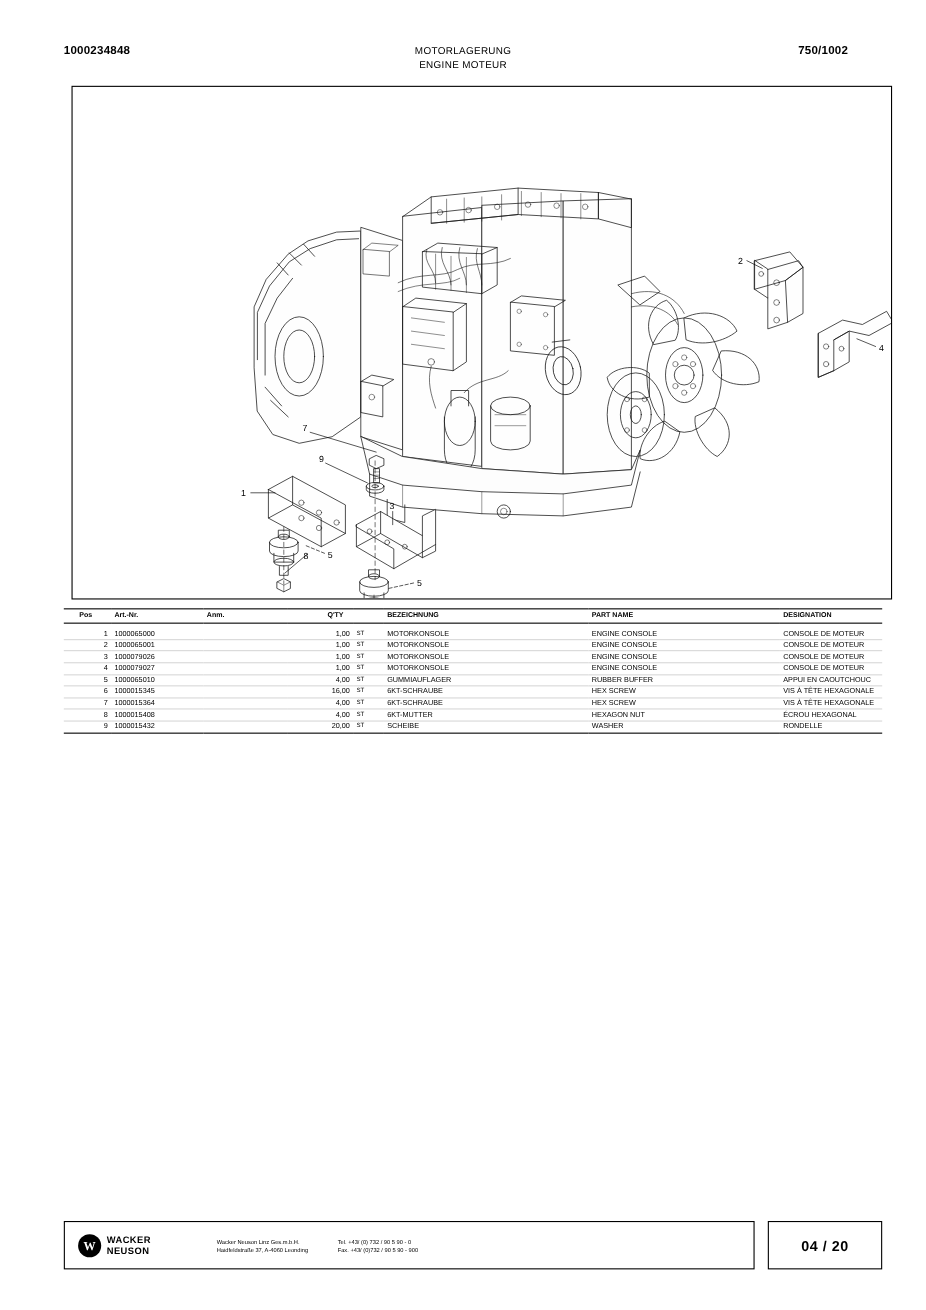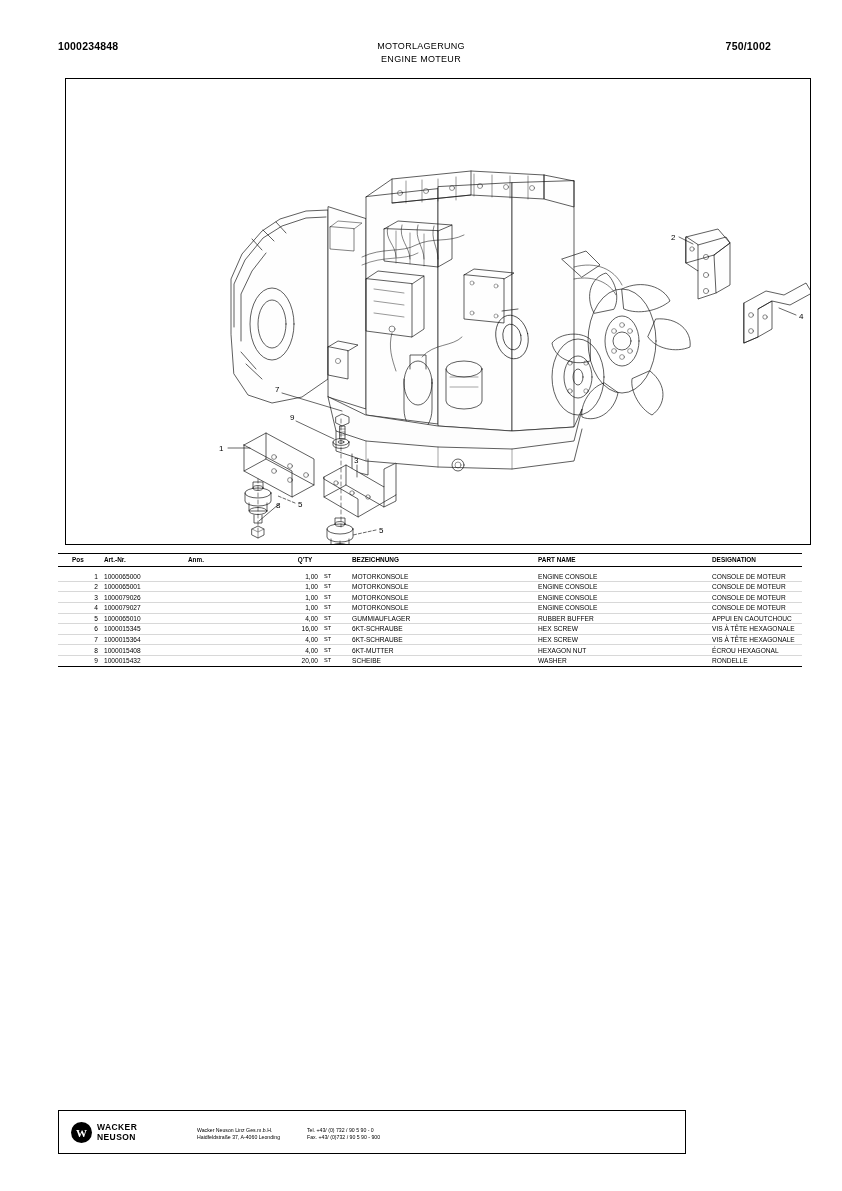--- a/index.html
+++ b/index.html
@@ -571,15 +571,16 @@
       </div>
       <div class="addr">
         <div>Wacker Neuson Linz  Ges.m.b.H.</div>
         <div>Haidfeldstraße 37, A-4060 Leonding</div>
       </div>
       <div class="tel">
         <div>Tel. +43/ (0) 732 / 90 5 90 - 0</div>
         <div>Fax. +43/ (0)732 / 90 5 90 - 900</div>
       </div>
     </div>
+    <div class="footer-pagebox">04 / 20</div>
   </div>
 
 </div>
 
 </body></html>

